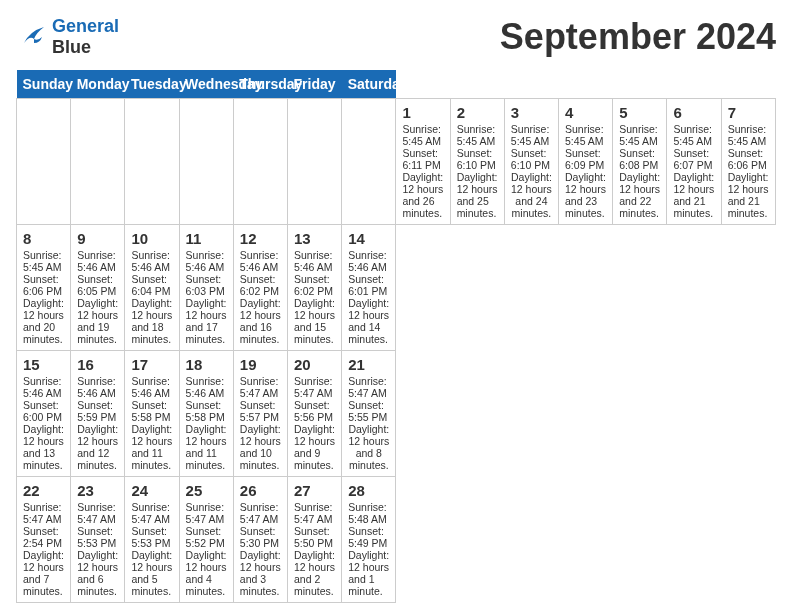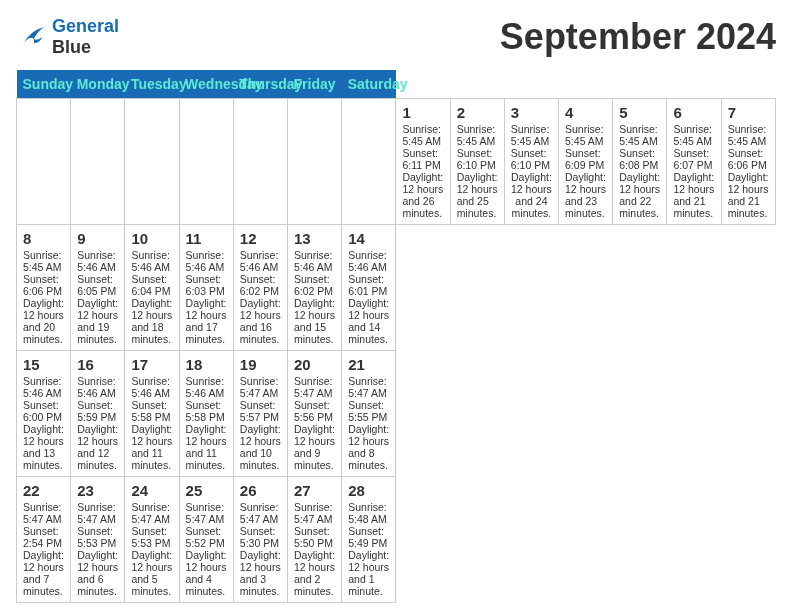--- a/index.html
+++ b/index.html
@@ -37,21 +37,21 @@
       font-size: 16px;
       color: #555;
     }
     table {
       width: 100%;
       border-collapse: collapse;
       table-layout: fixed;
     }
     th {
       background-color: #1a6bb5;
-      color: #5eead4;
+      color: #ffffff;
       text-align: left;
       padding: 6px 6px;
       font-size: 14px;
       font-weight: bold;
     }
     td {
       border: 1px solid #ccc;
       vertical-align: top;
       padding: 5px 6px;
       font-size: 10.5px;
@@ -237,21 +237,21 @@
         <td>
           <span class="day-num">20</span>
           <span style="display: block;">Sunrise: 5:47 AM</span>
           <span style="display: block;">Sunset: 5:56 PM</span>
           <span style="display: block;">Daylight: 12 hours and 9 minutes.</span>
         </td>
         <td>
           <span class="day-num">21</span>
           <span style="display: block;">Sunrise: 5:47 AM</span>
           <span style="display: block;">Sunset: 5:55 PM</span>
-          <span style="display: block;">Daylight: 12 hours and 8 minutes.</span>
+          <span style="display: block; text-align: center;">Daylight: 12 hours and 8 minutes.</span>
         </td>
       </tr>
       <tr class="week-row">
         <td>
           <span class="day-num">22</span>
           <span style="display: block;">Sunrise: 5:47 AM</span>
           <span style="display: block;">Sunset: 2:54 PM</span>
           <span style="display: block;">Daylight: 12 hours and 7 minutes.</span>
         </td>
         <td>

